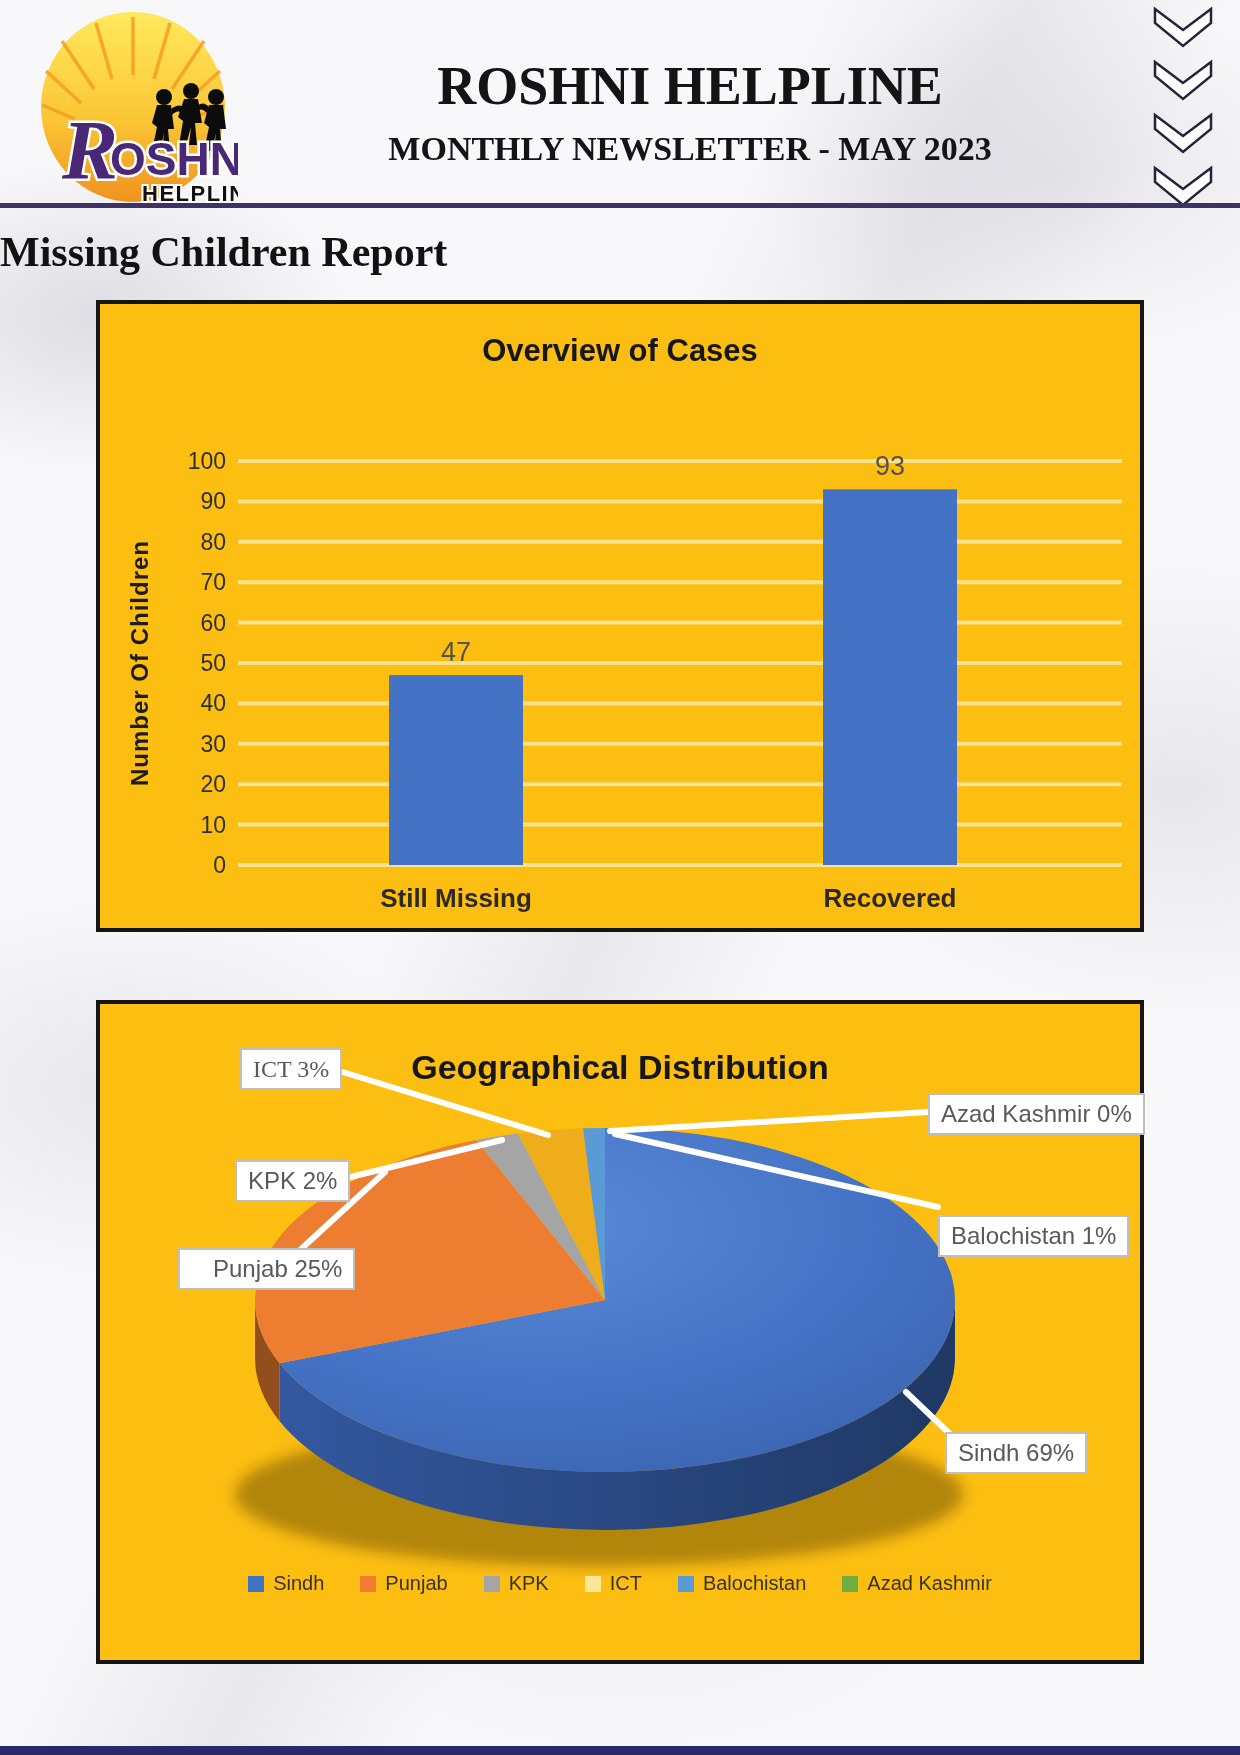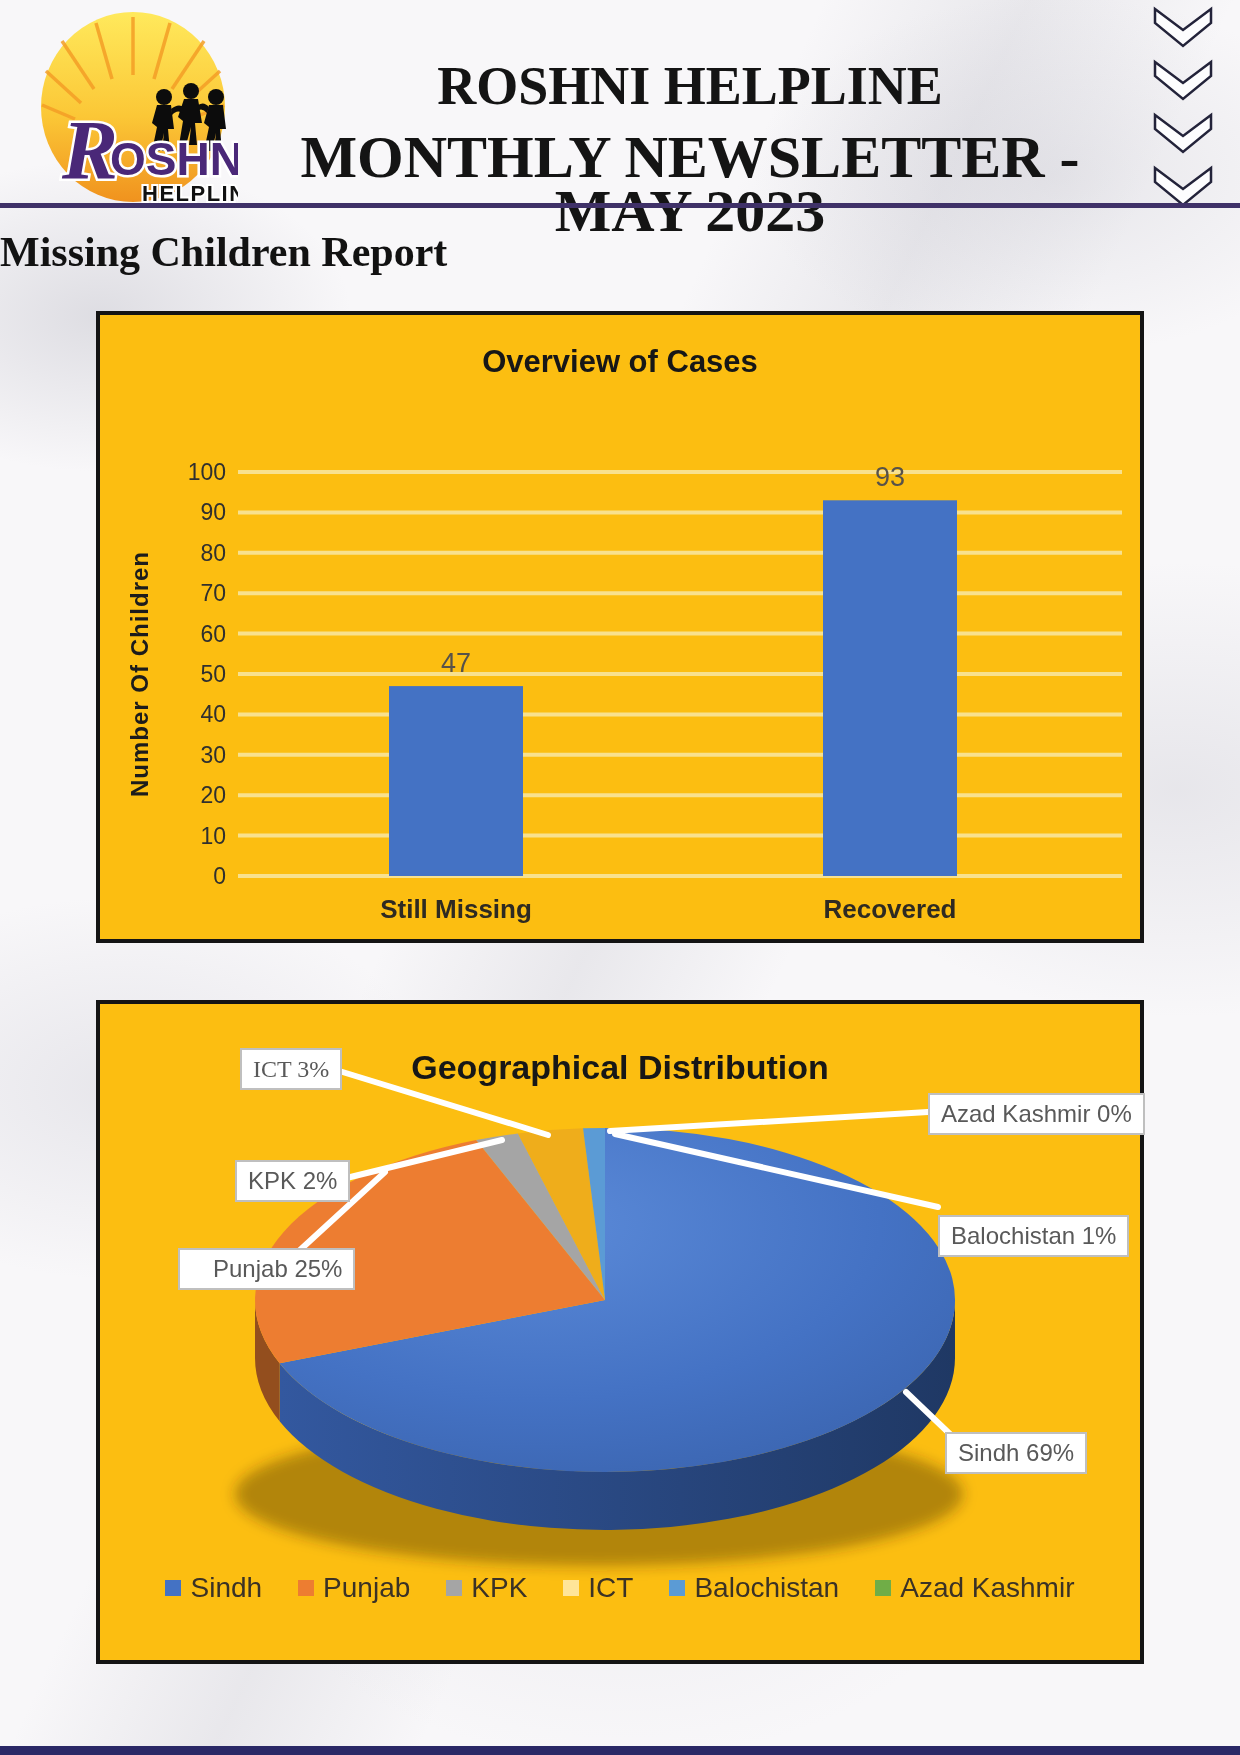--- a/index.html
+++ b/index.html
@@ -13,42 +13,42 @@
       radial-gradient(520px 320px at 10% 62%, rgba(186,186,198,.28), transparent 60%),
       radial-gradient(640px 420px at 50% 86%, rgba(196,196,206,.22), transparent 60%),
       linear-gradient(115deg, rgba(255,255,255,0) 40%, rgba(170,170,182,.20) 50%, rgba(255,255,255,0) 60%),
       #f8f7f9;
   }
   .abs{position:absolute;}
   
   .hdr-title{left:240px;top:58px;width:900px;text-align:center;color:#141414;
     font-family:"Liberation Serif", serif;font-weight:700;}
   .hdr-line1{font-size:54px;line-height:56px;}
-  .hdr-line2{font-size:60px;line-height:54px;margin-top:16px;}
+  .hdr-line2{font-size:34px;line-height:54px;margin-top:8px;}
   .divider{left:0;top:203px;width:1240px;height:5px;background:#3f3168;}
   .chevrons{left:1152px;top:6px;width:64px;}
   .chevrons svg{display:block;margin:0 0 9px 0;}
   
   .section-heading{left:0;top:228px;width:1015px;text-align:left;color:#121212;
     font-family:"Liberation Serif", serif;font-weight:700;font-size:42px;}
   
   .panel{background:#FCBE11;box-shadow:0 0 0 4px #141414;}
-  #bar-panel{left:100px;top:315px;width:1040px;height:624px;}
+  #bar-panel{left:100px;top:304px;width:1040px;height:624px;}
   #pie-panel{left:100px;top:1004px;width:1040px;height:656px;}
   .chart-title{position:absolute;left:0;width:100%;text-align:center;color:#171717;
     font-weight:700;font-size:31px;line-height:42px;}
   #bar-title1{top:26px;} #bar-title2{top:70px;}
   #pie-title{top:42px;font-size:34px;}
   .chart-svg{position:absolute;left:0;top:0;}
   
   .callout{position:absolute;background:#ffffff;border:2px solid #bfbfbf;color:#595959;
     font-size:24px;line-height:28px;padding:5px 11px;white-space:nowrap;}
   
   #pie-legend{position:absolute;left:0;top:568px;width:100%;display:flex;justify-content:center;
-    align-items:center;gap:36px;font-size:28px;color:#3b3226;}
+    align-items:center;gap:36px;font-size:20px;color:#3b3226;}
   .legend-item{display:flex;align-items:center;gap:9px;}
   .legend-swatch{width:16px;height:16px;display:inline-block;}
   .bottom-strip{left:0;top:1746px;width:1240px;height:9px;background:#2a2866;}
 </style>
 </head>
 <body>
 
 <div class="page">
 
   <div class="abs" style="left:28px;top:5px;width:210px;height:200px;">

